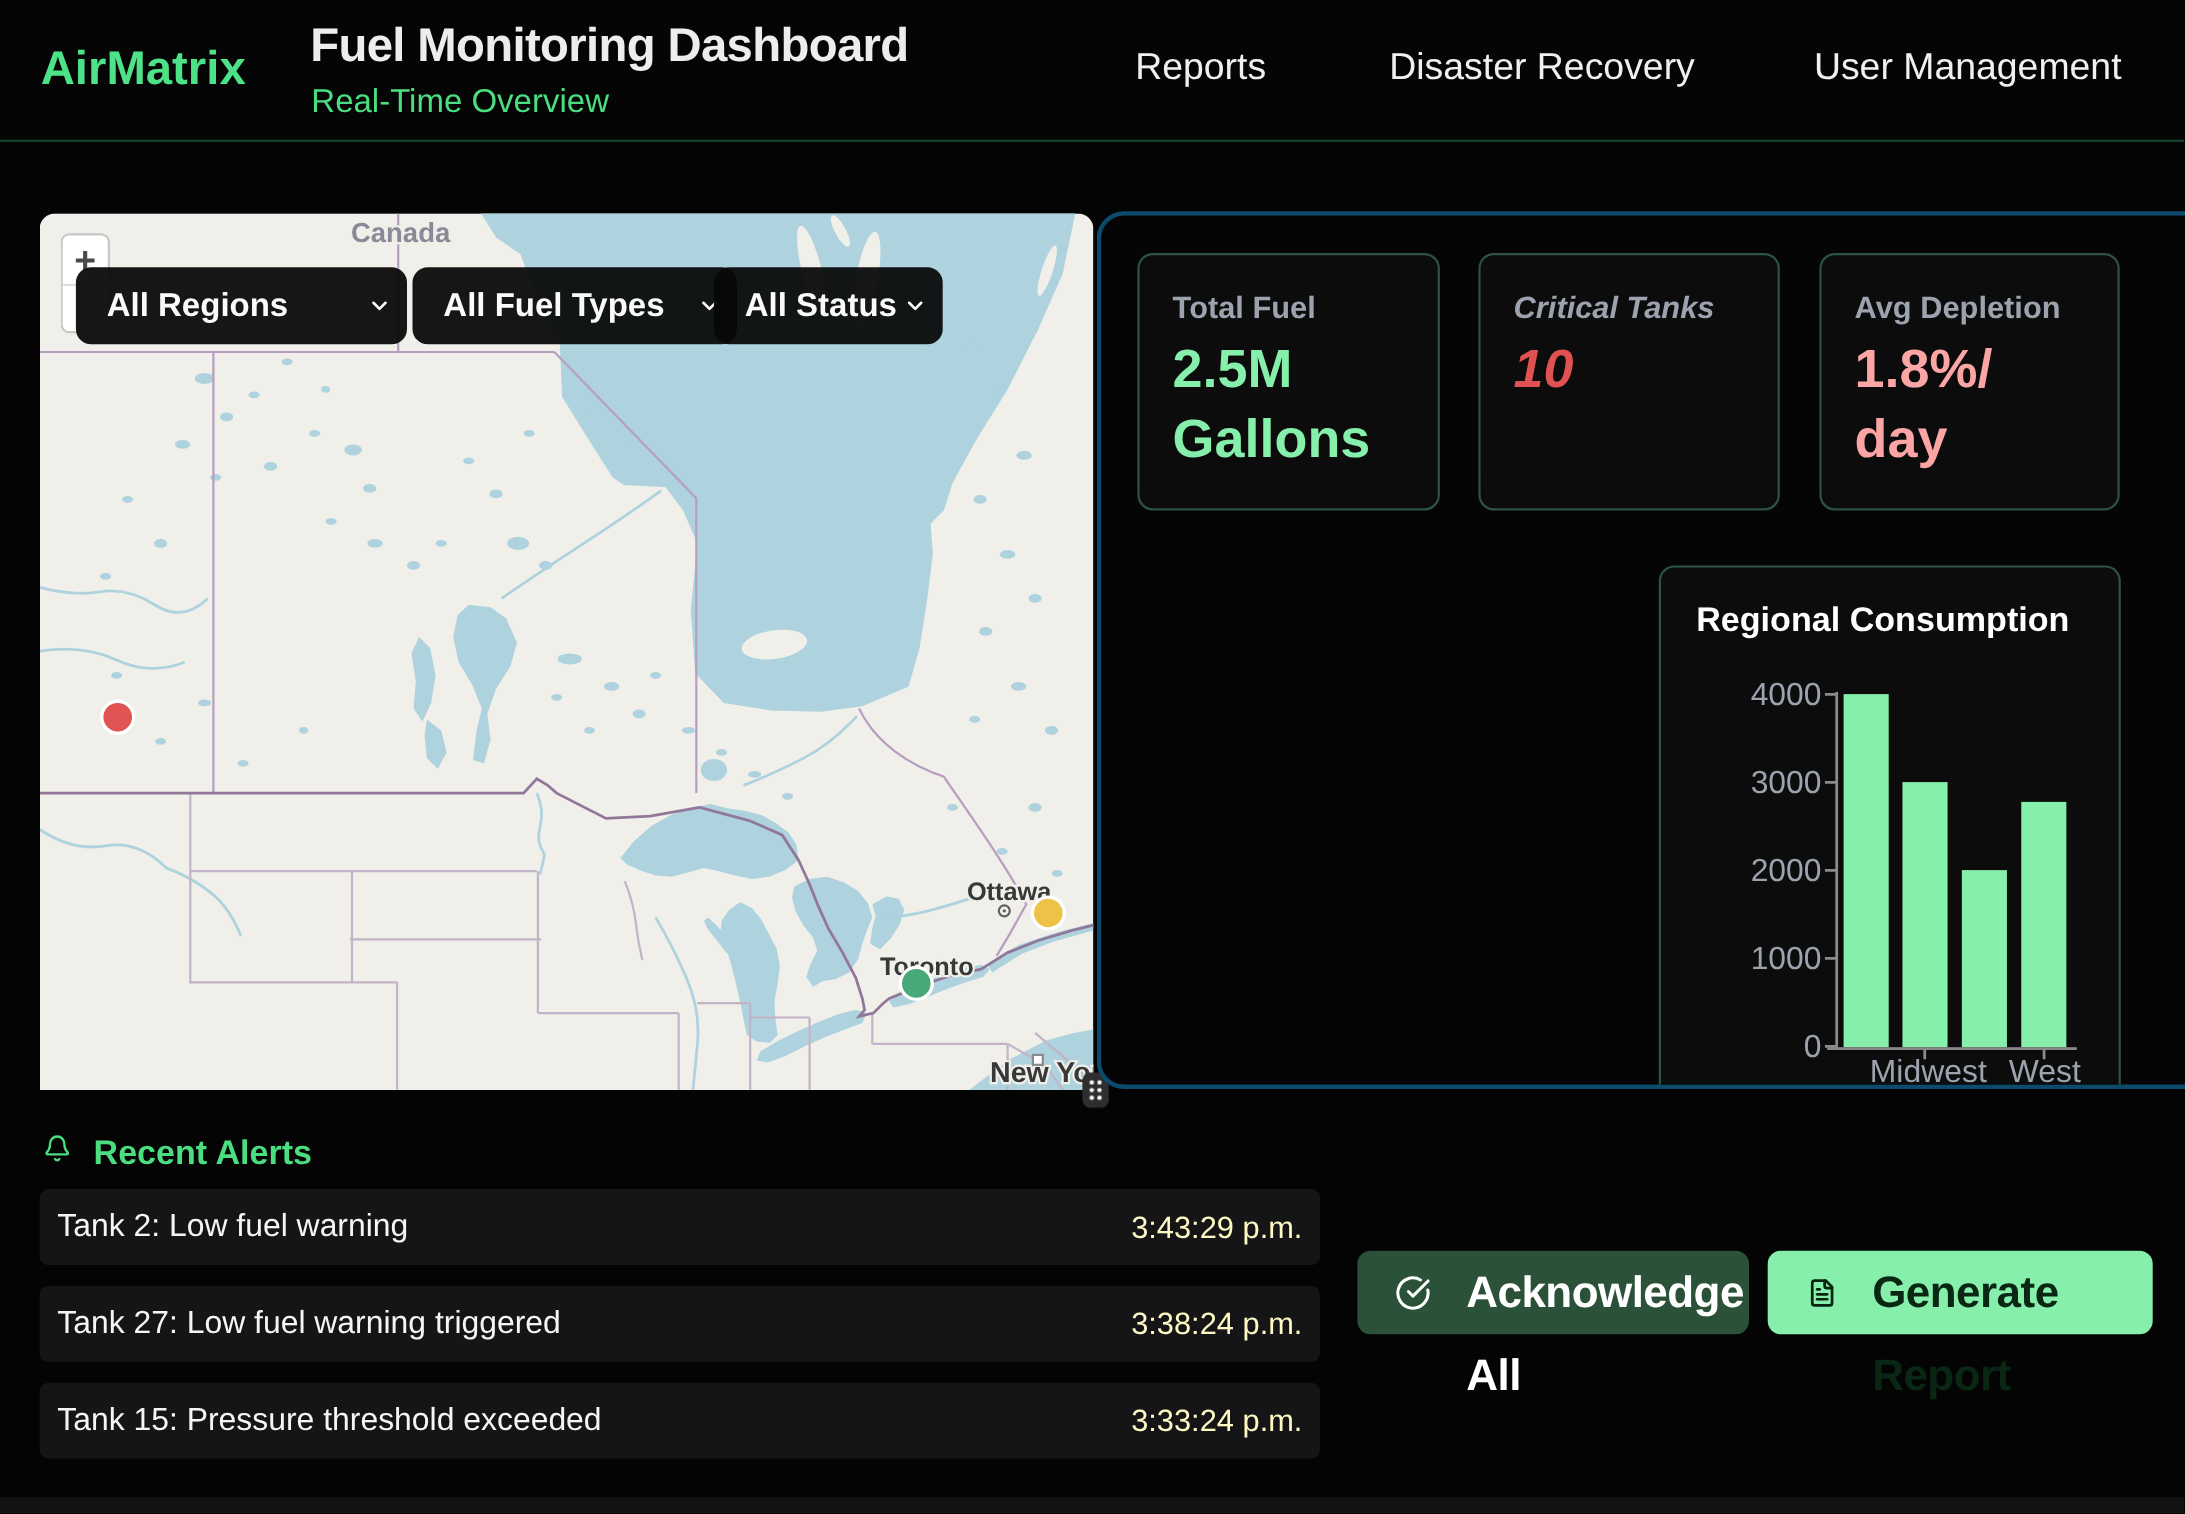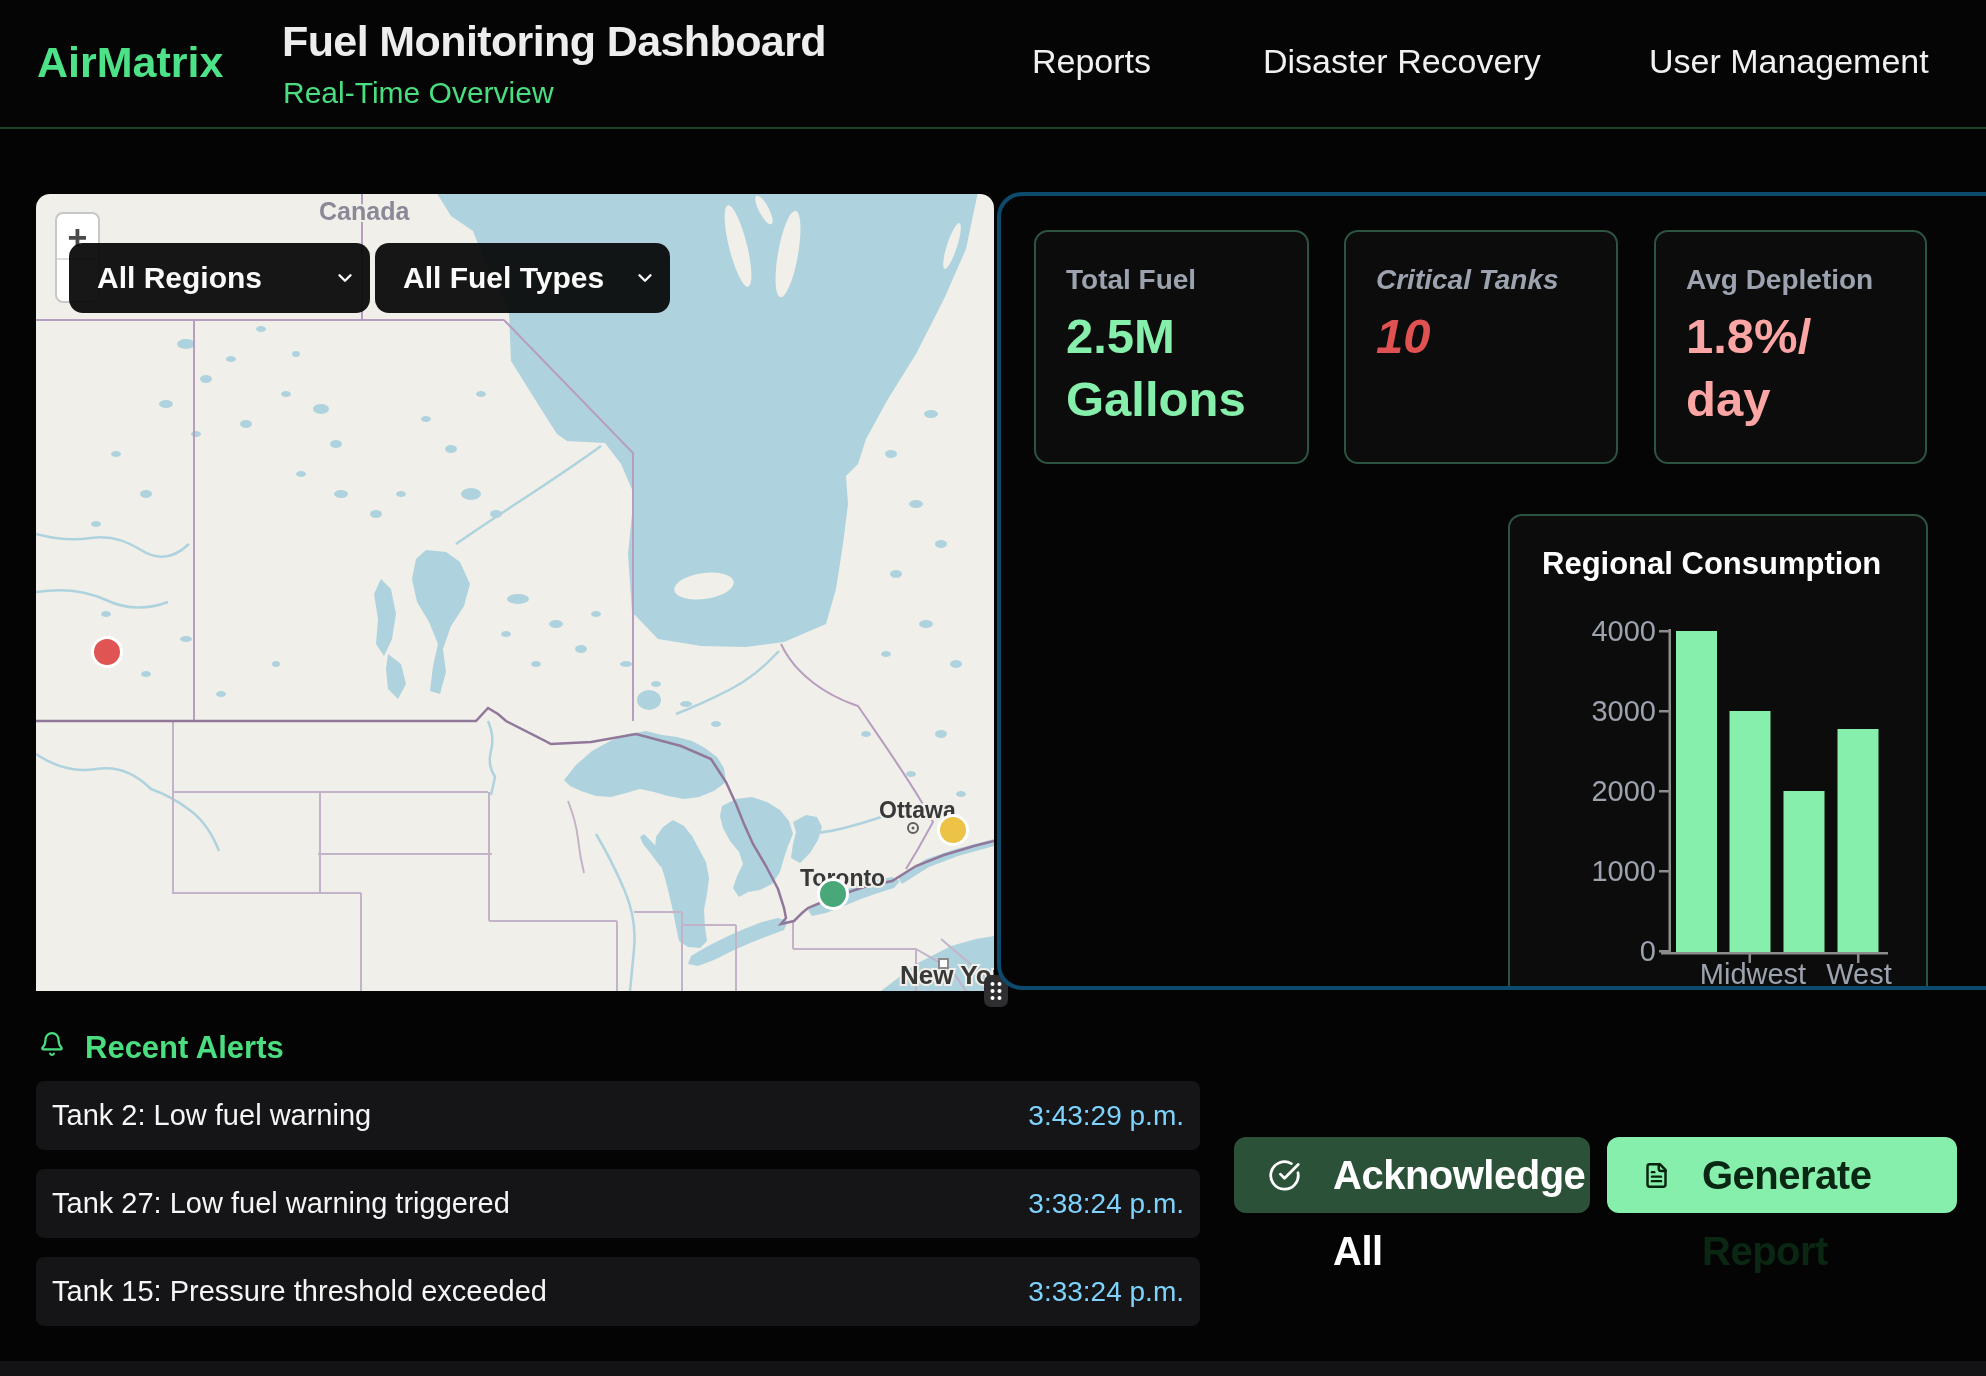--- a/index.html
+++ b/index.html
@@ -24,21 +24,21 @@
 .scard { position:absolute; top:34px; height:234px; background:#0b0c0b; border:2px solid #2d5440; border-radius:14px; padding:28px 28px 0 30px; }
 .scard .t { font-size:28px; font-weight:600; color:#9ca3af; line-height:40px; margin-bottom:5px; }
 .scard .v { font-size:49px; font-weight:700; line-height:63px; }
 .ccard { position:absolute; top:318px; height:520px; background:#0b0c0b; border:2px solid #2d5440; border-radius:14px; }
 .ccard .t { position:absolute; left:32px; top:30px; font-size:31px; font-weight:700; color:#fff; }
 
 #alerts-title { position:absolute; left:85px; top:1030px; font-size:31px; font-weight:700; color:#4ade80; }
 #bell { position:absolute; left:39px; top:1030px; }
 .arow { position:absolute; left:36px; width:1164px; height:69px; background:#151517; border-radius:8px; }
 .arow .m { position:absolute; left:16px; top:0; line-height:69px; font-size:29px; color:#f5f5f5; }
-.arow .tm { position:absolute; right:16px; top:0; line-height:69px; font-size:28px; color:#7dd3fc; }
+.arow .tm { position:absolute; right:16px; top:0; line-height:69px; font-size:28px; color:#fef9c3; }
 .btn { position:absolute; top:1137px; height:76px; border-radius:12px; }
 .btn .ic { position:absolute; top:22px; }
 .btn .lb { position:absolute; top:0; line-height:76px; font-size:40px; font-weight:700; letter-spacing:-0.5px; }
 #strip { position:absolute; left:0; top:1361px; width:1986px; height:15px; background:#131315; }
 </style></head>
 <body>
 <div id="root">
   <div id="hdr">
     <div id="logo">AirMatrix</div>
     <div id="htitle">Fuel Monitoring Dashboard</div>
@@ -183,20 +183,23 @@
   <div id="zoomctl">
       <div class="plus">+</div>
       <div class="div"></div>
     </div>
   <div class="dd" style="left:69px; width:301px;">All Regions<svg width="22" height="22" viewBox="0 0 24 24" fill="none" stroke="#fafafa" stroke-width="2.6" stroke-linecap="round" stroke-linejoin="round">
         <path d="m6 9 6 6 6-6"></path>
       </svg></div>
   <div class="dd" style="left:375px; width:295px;">All Fuel Types<svg width="22" height="22" viewBox="0 0 24 24" fill="none" stroke="#fafafa" stroke-width="2.6" stroke-linecap="round" stroke-linejoin="round">
         <path d="m6 9 6 6 6-6"></path>
       </svg></div>
+  <div class="dd" style="left:649px; width:208px;">All Status<svg width="22" height="22" viewBox="0 0 24 24" fill="none" stroke="#fafafa" stroke-width="2.6" stroke-linecap="round" stroke-linejoin="round">
+        <path d="m6 9 6 6 6-6"></path>
+      </svg></div>
   <div id="drag"><svg width="24" height="32" viewBox="0 0 24 32">
     <g fill="#fff">
           <circle cx="8.5" cy="9" r="2"></circle>
           <circle cx="15.5" cy="9" r="2"></circle>
     <circle cx="8.5" cy="16" r="2"></circle>
           <circle cx="15.5" cy="16" r="2"></circle>
     <circle cx="8.5" cy="23" r="2"></circle>
           <circle cx="15.5" cy="23" r="2"></circle>
         </g>
       </svg></div>

